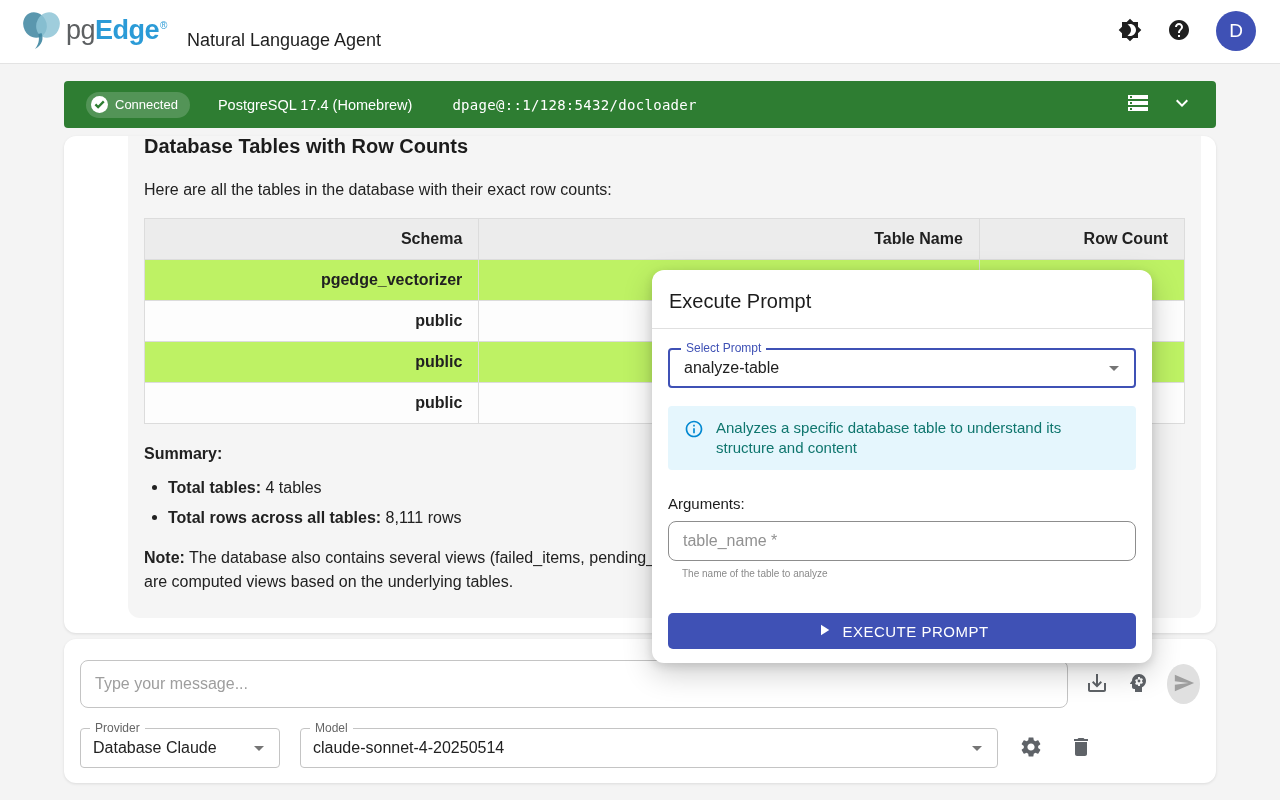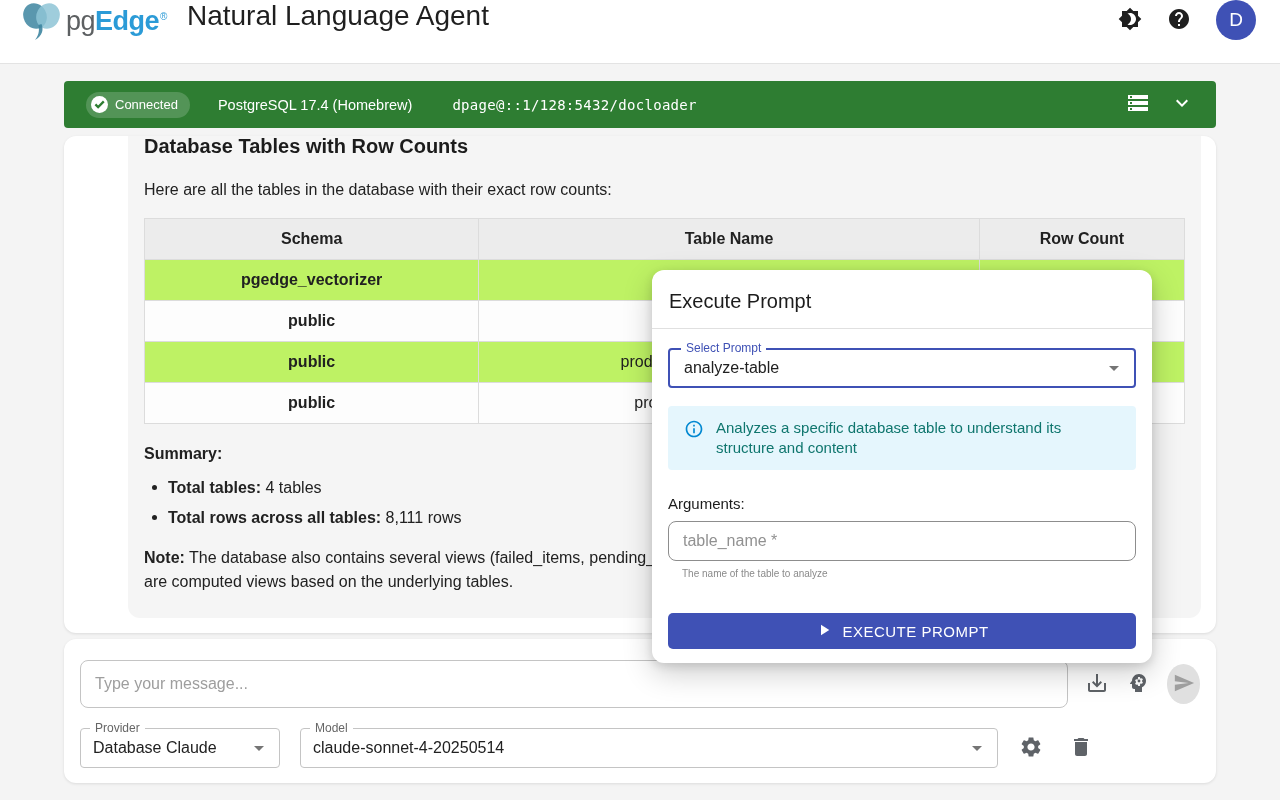--- a/index.html
+++ b/index.html
@@ -7,28 +7,28 @@
   body {
     font-family:"Liberation Sans", sans-serif;
     background:#f4f4f4;
     color:#212121;
     overflow:hidden;
     position:relative;
   }
   
   .app-header {
     height:64px; background:#ffffff; border-bottom:1px solid #e3e3e3;
-    display:flex; align-items:flex-start; padding:0 24px 0 20px;
+    display:flex; align-items:flex-end; padding:0 24px 12px 20px;
   }
   .logo-wrap { display:flex; align-items:center; gap:2px; }
   .brand { font-size:27px; letter-spacing:-0.5px; display:flex; align-items:baseline; }
   .brand .pg { color:#5d6062; font-weight:500; }
   .brand .edge { color:#2b9bd7; font-weight:700; }
   .brand .reg { color:#2b9bd7; font-size:10px; vertical-align:super; margin-left:1px; position:relative; top:-10px;}
-  .app-title { font-size:28px; color:#1f1f1f; margin-left:20px; font-weight:400; }
+  .app-title { font-size:18px; color:#1f1f1f; margin-left:20px; font-weight:400; }
   .header-right { margin-left:auto; display:flex; align-items:center; gap:25px; }
   .icon-btn { width:24px; height:24px; display:flex; align-items:center; justify-content:center; cursor:pointer; background:none; border:none; }
   .icon-btn svg { fill:#1f1f1f; }
   .avatar { width:40px; height:40px; border-radius:50%; background:#3f51b5; color:#fff;
     display:flex; align-items:center; justify-content:center; font-size:19px; font-weight:400; cursor:pointer; }
   
   .conn-bar {
     margin:17px 64px 8px 64px; height:47px; background:#2e7d32; border-radius:4px;
     display:flex; align-items:center; padding:0 22px; color:#fff;
   }
@@ -47,21 +47,21 @@
     margin:0 64px; height:497px; background:#ffffff; border-radius:12px;
     box-shadow:0 1px 3px rgba(0,0,0,0.10); overflow:hidden; position:relative;
   }
   .msg-bubble {
     margin:-16px 15px 0 64px; background:#f5f5f5; border-radius:12px;
     padding:14px 16px 24px 16px; font-size:16px; line-height:1.5;
   }
   .msg-heading { font-size:20px; font-weight:700; line-height:24px; color:#1c1c1c; }
   .msg-intro { margin-top:20px; }
   table.db-table { border-collapse:collapse; margin-top:16px; width:100%; font-size:16px; }
-  .db-table th, .db-table td { border:1px solid #dcdcdc; padding:10px 16px; text-align:center; line-height:20px; }
+  .db-table th, .db-table td { border:1px solid #dcdcdc; padding:10px 16px; text-align:right; line-height:20px; }
   .db-table th { background:#ececec; font-weight:700; }
   .db-table td.schema-cell { font-weight:700; }
   .db-table tr.odd td { background:#bef264;margin-left:28px; }
   .db-table tr.even td { background:#fdfdfd; }
   .db-table col.c1 { width:334px; } .db-table col.c2 { width:500px; } .db-table col.c3 { width:205px; }
   .msg-summary { margin-top:18px; font-weight:700; }
   .msg-bullets { margin:10px 0 0 8px; list-style:none; }
   .msg-bullets li { padding-left:16px; position:relative; margin-bottom:6px; }
   .msg-bullets li::before { content:""; position:absolute; left:0; top:9px; width:5px; height:5px; border-radius:50%; background:#212121; }
   .msg-note { margin-top:16px; }

